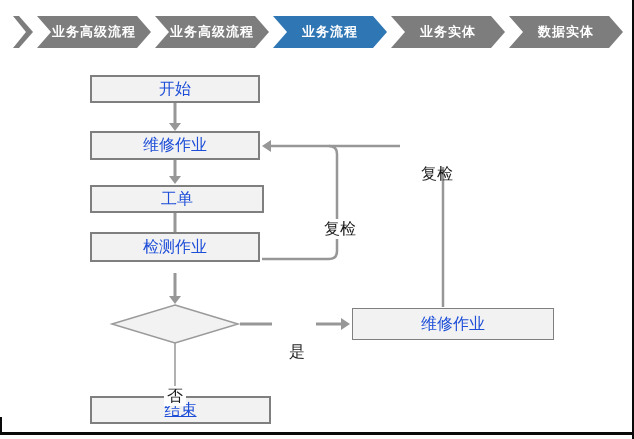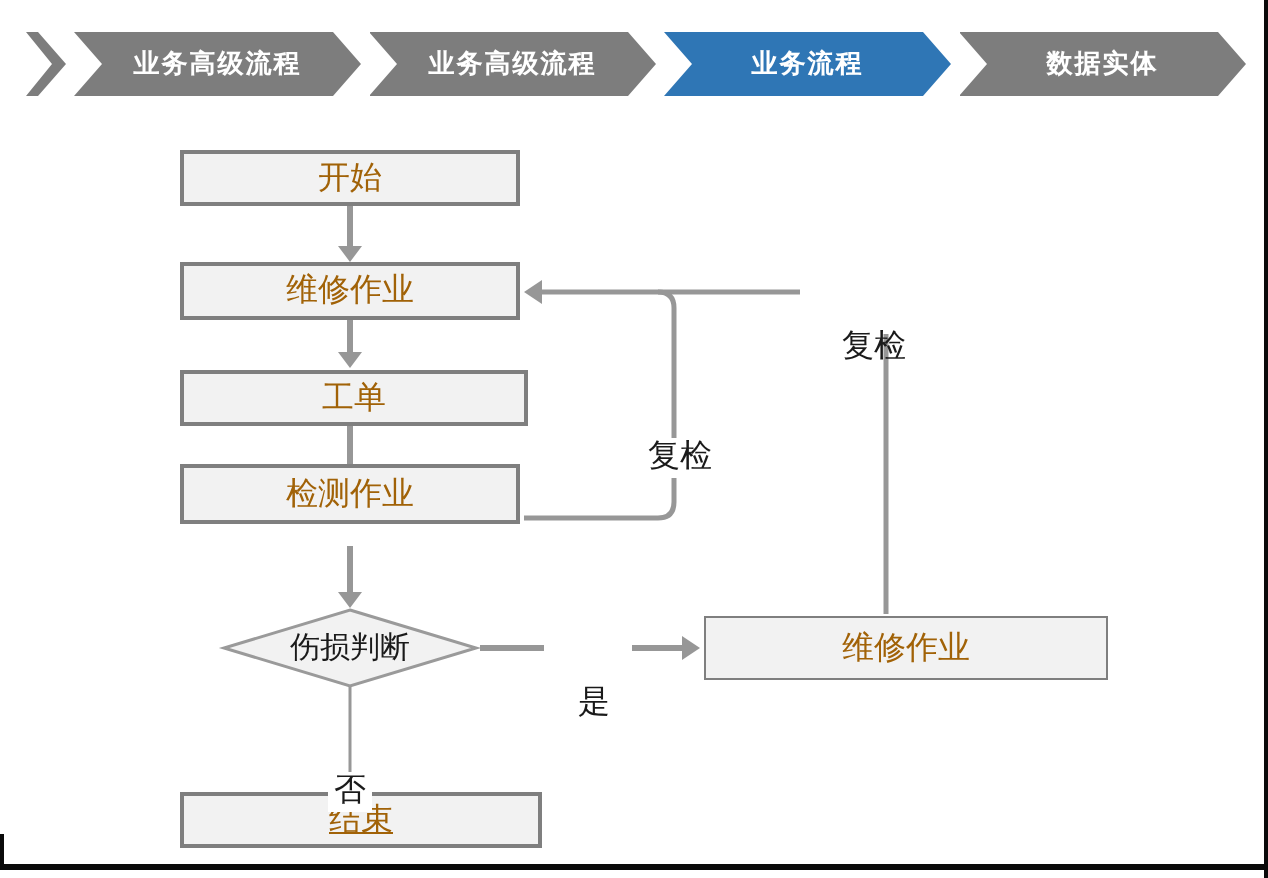--- a/index.html
+++ b/index.html
@@ -25,21 +25,21 @@
     clip-path:polygon(14px 50%, 0 0, calc(100% - 14px) 0, 100% 50%, calc(100% - 14px) 100%, 0 100%);
     cursor:pointer;
   }
   .chev.active { background:#2f76b5; }
 
   
   .node {
     position:absolute; box-sizing:border-box;
     background:#f2f2f2; border:2px solid #7f7f7f;
     display:flex; align-items:center; justify-content:center;
-    font-size:16px; color:#a16207;
+    font-size:16px; color:#1d4ed8;
   }
   .n-start   { left:90px;  top:75px;  width:170px; height:28px; }
   .n-plan    { left:90px;  top:131px; width:170px; height:29px; }
   .n-order   { left:90px;  top:185px; width:174px; height:28px; }
   .n-inspect { left:90px;  top:232px; width:170px; height:30px; }
   .n-repair  { left:352px; top:308px; width:202px; height:32px; border-width:1.5px; }
   .n-end     { left:90px;  top:396px; width:181px; height:28px;text-decoration:underline; }
 
   .diamond-label {
     position:absolute; left:175px; top:324px; transform:translate(-50%,-50%);
@@ -60,20 +60,21 @@
 </head>
 <body>
 
 <div class="page">
 
   <div class="nav">
     <div class="chev-tip"></div>
     <div class="chev">业务高级流程</div>
     <div class="chev">业务高级流程</div>
     <div class="chev active">业务流程</div>
+    <div class="chev">业务实体</div>
     <div class="chev">数据实体</div>
   </div>
 
   <svg class="connectors" width="634" height="439">
     <g stroke="#979797" fill="none">
 
       <line x1="175" y1="103" x2="175" y2="123" stroke-width="3"></line>
 
       <line x1="175" y1="160" x2="175" y2="176" stroke-width="3"></line>
 
@@ -106,21 +107,20 @@
     <polygon points="175,305 238,324 175,343 112,324" fill="#f2f2f2" stroke="#9a9a9a" stroke-width="1.5"></polygon>
   </svg>
 
   <div class="node n-start">开始</div>
   <div class="node n-plan">维修作业</div>
   <div class="node n-order">工单</div>
   <div class="node n-inspect">检测作业</div>
   <div class="node n-repair">维修作业</div>
   <div class="node n-end">结束</div>
 
-  <div class="diamond-label">伤损判断</div>
 
   <div class="edge-label lbl-recheck-right">复检</div>
   <div class="edge-label masked lbl-recheck-mid">复检</div>
   <div class="edge-label lbl-yes">是</div>
   <div class="edge-label masked lbl-no">否</div>
 
   <div class="frame-right"></div>
   <div class="frame-bottom"></div>
   <div class="frame-left-stub"></div>
 </div>

